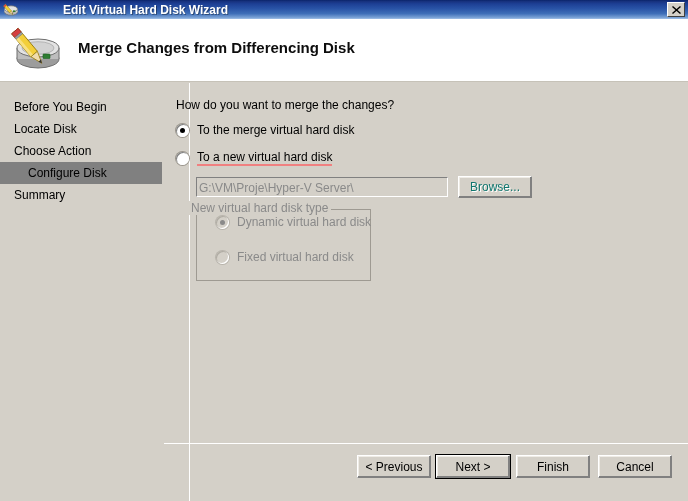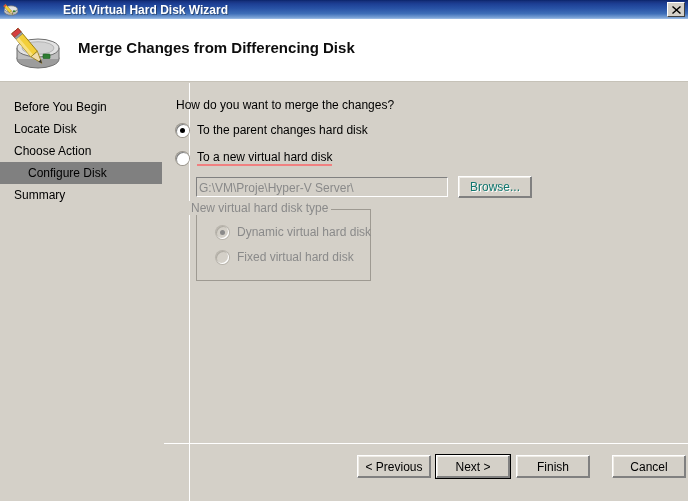--- a/index.html
+++ b/index.html
@@ -252,21 +252,21 @@
     position: absolute;
     left: 24px; top: 118px;
     background: #d4d0c8;
     padding: 0 3px;
     font-size: 12px;
     color: #8a8a8a;
     white-space: nowrap;
   }
   #gb-radio-dynamic {
     position: absolute;
-    left: 52px; top: 142px;
+    left: 52px; top: 132px;
   }
   #gb-radio-fixed {
     position: absolute;
     left: 52px; top: 167px;
   }
 
   
   #footer-sep {
     position: absolute;
     left: 164px; top: 360px;
@@ -301,21 +301,21 @@
     white-space: nowrap;
   }
   .btn.focused {
     outline: 1px solid #000000;
     outline-offset: 0px;
     text-align: center;
   }
   #btn-previous { left: 193px; }
   #btn-next     { left: 272px; }
   #btn-finish   { left: 352px; }
-  #btn-cancel   { left: 448px; }
+  #btn-cancel   { left: 434px; }
 </style>
 </head>
 <body>
 
 <div id="window">
 
   <div id="titlebar">
     <div id="title-icon">
       <svg width="16" height="15" viewBox="0 0 16 15">
         <ellipse cx="8" cy="10" rx="6.5" ry="3.2" fill="#b9b9b9" stroke="#6d6d6d" stroke-width="0.7"></ellipse>
@@ -372,21 +372,21 @@
       <div class="nav-item indent selected">Configure Disk</div>
       <div class="nav-item">Summary</div>
     </div>
 
     <div id="main">
 
       <div id="question">How do you want to merge the changes?</div>
 
       <div class="radio-row" id="radio-parent">
         <span class="radio-mark checked"></span>
-        <span class="radio-label">To the parent changes hard disk</span>
+        <span class="radio-label">To the merge virtual hard disk</span>
       </div>
 
       <div class="radio-row" id="radio-new">
         <span class="radio-mark"></span>
         <span class="radio-label squiggle">To a new virtual hard disk</span>
       </div>
 
       <div id="path-row">
         <div id="path-input" title="G:\VM\Proje\Hyper-V Server\">G:\VM\Proje\Hyper-V Server\</div>
         <div id="browse-btn">Browse...</div>

